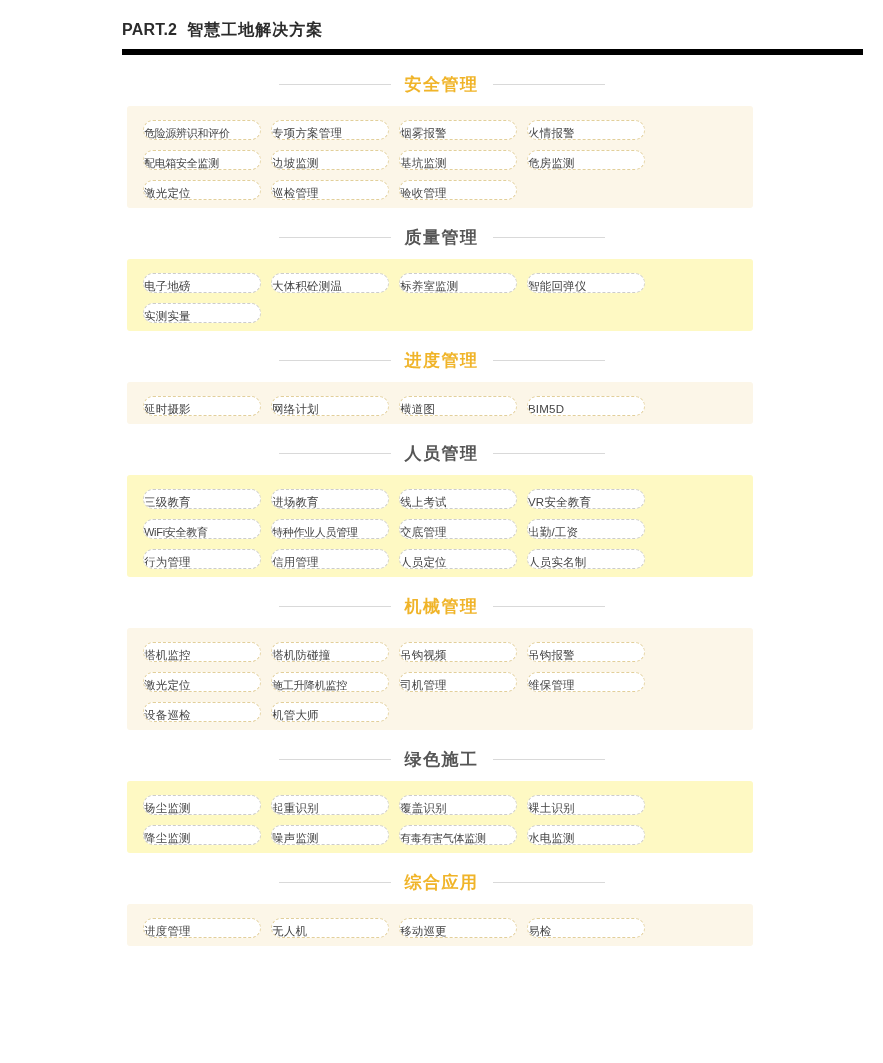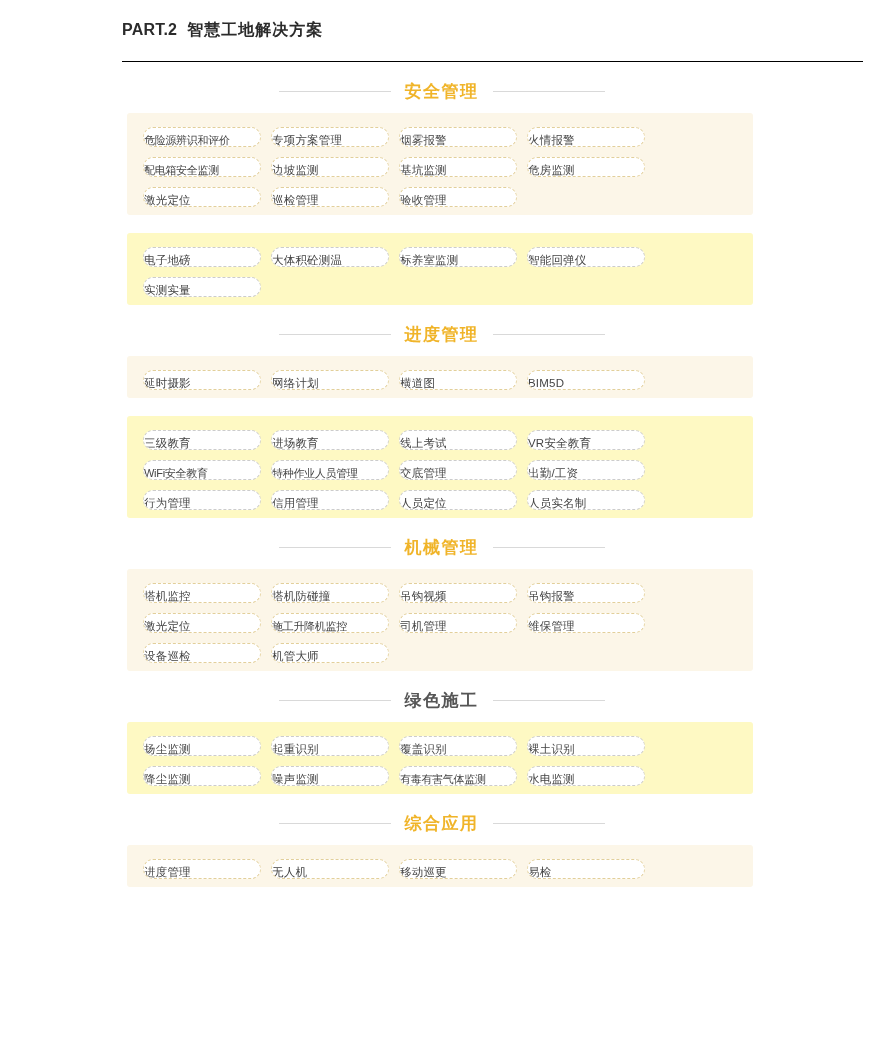--- a/index.html
+++ b/index.html
@@ -15,22 +15,22 @@
     color: #3c3c3c;
   }
   .page {
     position: relative;
     width: 883px;
     padding-top: 20px;
   }
   
   .header {
     margin: 0 20px 0 122px;
-    padding-bottom: 20px;
-    border-bottom: 1px solid #000000;
+    padding-bottom: 8px;
+    border-bottom: 6px solid #000000;
     display: flex;
     align-items: baseline;
     gap: 10px;
   }
   .header .part {
     font-size: 16px;
     font-weight: bold;
     letter-spacing: 0.2px;
     color: #2b2b2b;
   }
@@ -124,20 +124,25 @@
             <div class="chip">边坡监测</div>
             <div class="chip">基坑监测</div>
             <div class="chip">危房监测</div>
             <div class="chip">激光定位</div>
             <div class="chip">巡检管理</div>
             <div class="chip">验收管理</div>
           </div>
         </div>
       </div>
       <div class="section">
+        <div class="sec-head">
+          <span class="sec-line"></span>
+          <span class="sec-title grey">质量管理</span>
+          <span class="sec-line"></span>
+        </div>
         <div class="panel grey">
           <div class="chips">
             <div class="chip">电子地磅</div>
             <div class="chip">大体积砼测温</div>
             <div class="chip">标养室监测</div>
             <div class="chip">智能回弹仪</div>
             <div class="chip">实测实量</div>
           </div>
         </div>
       </div>
@@ -150,20 +155,25 @@
         <div class="panel cream">
           <div class="chips">
             <div class="chip">延时摄影</div>
             <div class="chip">网络计划</div>
             <div class="chip">横道图</div>
             <div class="chip">BIM5D</div>
           </div>
         </div>
       </div>
       <div class="section">
+        <div class="sec-head">
+          <span class="sec-line"></span>
+          <span class="sec-title grey">人员管理</span>
+          <span class="sec-line"></span>
+        </div>
         <div class="panel grey">
           <div class="chips">
             <div class="chip">三级教育</div>
             <div class="chip">进场教育</div>
             <div class="chip">线上考试</div>
             <div class="chip">VR安全教育</div>
             <div class="chip wide">WiFi安全教育</div>
             <div class="chip wide">特种作业人员管理</div>
             <div class="chip">交底管理</div>
             <div class="chip">出勤/工资</div>

